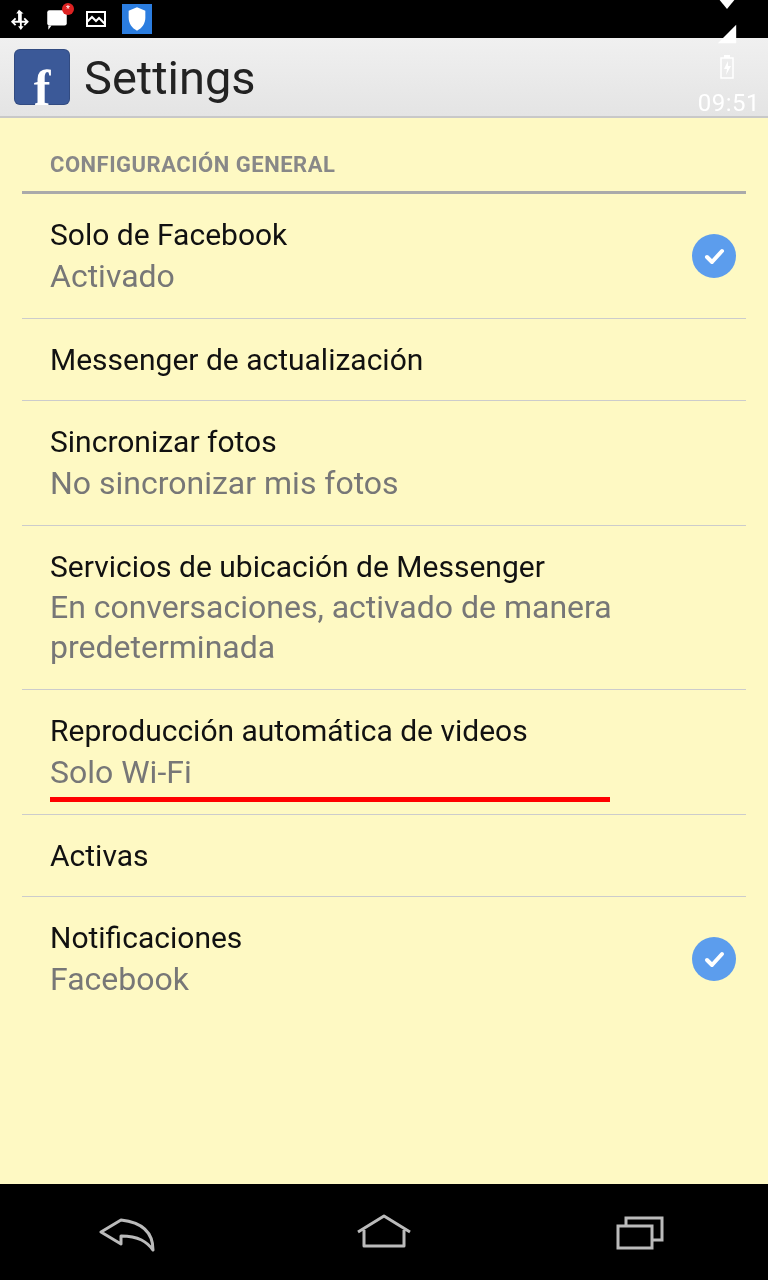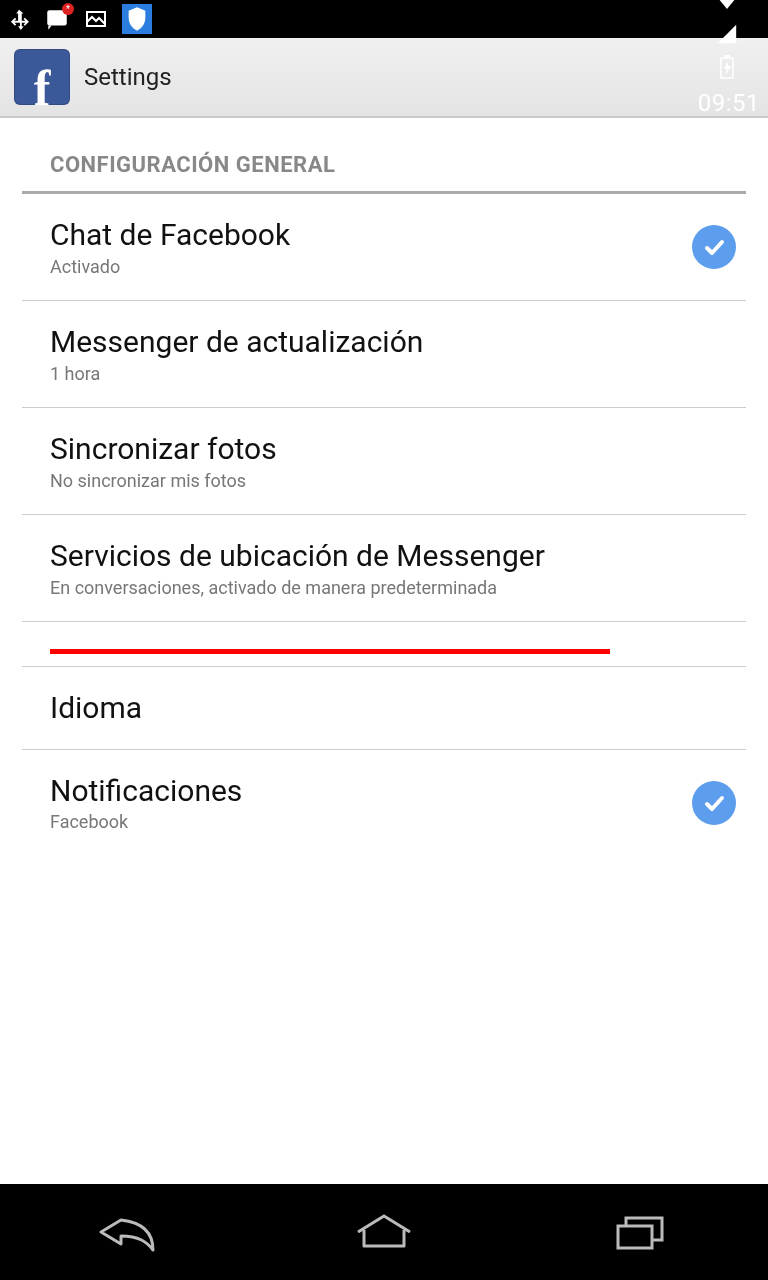--- a/index.html
+++ b/index.html
@@ -43,42 +43,42 @@
     box-shadow: inset 0 0 0 1px rgba(0,0,0,0.15);
   }
   .fb-logo span {
     color: #fff;
     font-family: Georgia, serif;
     font-weight: bold;
     font-size: 50px;
     line-height: 0.9;
     transform: translateY(6px);
   }
-  .action-title { font-size: 24px; color: #222; font-weight: 400; }
+  .action-title { font-size: 47px; color: #222; font-weight: 400; }
 
   
   .list { padding: 0 22px 0 22px; }
   .section-header {
     padding: 34px 0 14px 28px;
     font-size: 22px;
     font-weight: 700;
     color: #888;
     letter-spacing: 0.5px;
     border-bottom: 3px solid #aaa;
   }
   .list-item {
     display: flex;
     align-items: center;
     padding: 22px 10px 22px 28px;
     border-bottom: 1px solid #ccc;
     position: relative;
   }
   .item-text { flex: 1; min-width: 0; }
   .item-title { font-size: 30px; color: #111; line-height: 1.25; }
-  .item-sub { font-size: 18px; color: #777; line-height: 1.25; margin-top: 2px; }
+  .item-sub { font-size: 32px; color: #777; line-height: 1.25; margin-top: 2px; }
   .check-circle {
     width: 44px; height: 44px; border-radius: 50%;
     background: #5c9ded;
     display: flex; align-items: center; justify-content: center;
     flex-shrink: 0;
     margin-left: 10px;
   }
   .check-circle svg { display:block; }
 
   .annotation-underline {
@@ -100,21 +100,21 @@
     align-items: center;
     justify-content: space-around;
   }
   .nav-btn { width: 120px; height: 60px; display:flex; align-items:center; justify-content:center; }
   .nav-btn svg { display:block; }
 
   .content {
     position: absolute;
     top: 118px; left:0; right:0; bottom:96px;
     overflow: hidden;
-    background: #ffffff;
+    background: #fef9c3;
   }
 </style>
 </head>
 <body>
 
 <div class="status-bar">
   <div class="status-left">
     <span class="status-icon">
       <svg width="22" height="22" viewBox="0 0 24 24" fill="#fff">
           <path d="M12 2 9 6h2v8H7l2-2-1.4-1.4L3.2 15l4.4 4.4L9 18l-2-2h6v4h-2l3 4 3-4h-2v-4h4l-2 2 1.4 1.4L22.8 15l-4.4-4.4L17 12l2 2h-4V6h2z"></path>
@@ -179,58 +179,61 @@
   <div class="action-title">Settings</div>
 </div>
 
 <div class="content">
   <div class="list">
 
     <div class="section-header">CONFIGURACIÓN GENERAL</div>
 
     <div class="list-item">
       <div class="item-text">
-        <div class="item-title">Chat de Facebook</div>
+        <div class="item-title">Solo de Facebook</div>
         <div class="item-sub">Activado</div>
       </div>
       <div class="check-circle">
         <svg width="24" height="24" viewBox="0 0 24 24" fill="none" stroke="#fff" stroke-width="4" stroke-linecap="round" stroke-linejoin="round">
             <polyline points="5 13 10 18 20 7"></polyline>
           </svg>
       </div>
     </div>
 
     <div class="list-item">
       <div class="item-text">
         <div class="item-title">Messenger de actualización</div>
-        <div class="item-sub">1 hora</div>
       </div>
     </div>
 
     <div class="list-item">
       <div class="item-text">
         <div class="item-title">Sincronizar fotos</div>
         <div class="item-sub">No sincronizar mis fotos</div>
       </div>
     </div>
 
     <div class="list-item">
       <div class="item-text">
         <div class="item-title">Servicios de ubicación de Messenger</div>
         <div class="item-sub">En conversaciones, activado de manera predeterminada</div>
       </div>
     </div>
 
     <div class="list-item">
+      <div class="item-text">
+        <div class="item-title">Reproducción automática de videos</div>
+        <div class="item-sub">Solo Wi-Fi</div>
+      </div>
       <div class="annotation-underline"></div>
     </div>
 
     <div class="list-item">
       <div class="item-text">
-        <div class="item-title">Idioma</div>
+        <div class="item-title">Activas</div>
       </div>
     </div>
 
 
     <div class="list-item" style="border-bottom:none;gap:20px;">
       <div class="item-text">
         <div class="item-title">Notificaciones</div>
         <div class="item-sub">Facebook</div>
       </div>
       <div class="check-circle">

